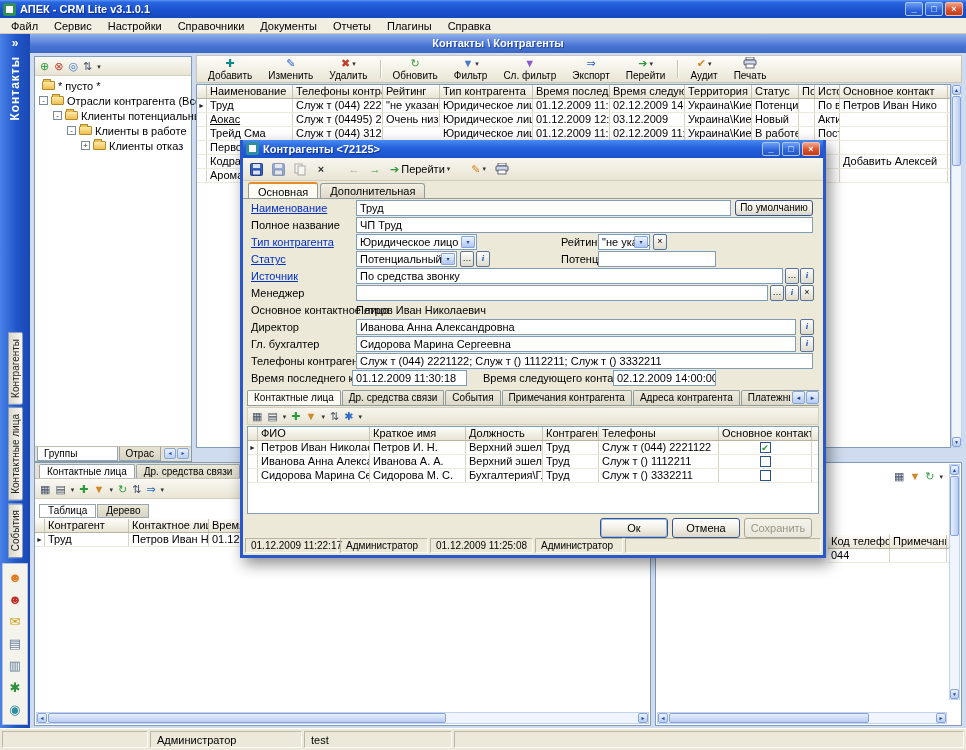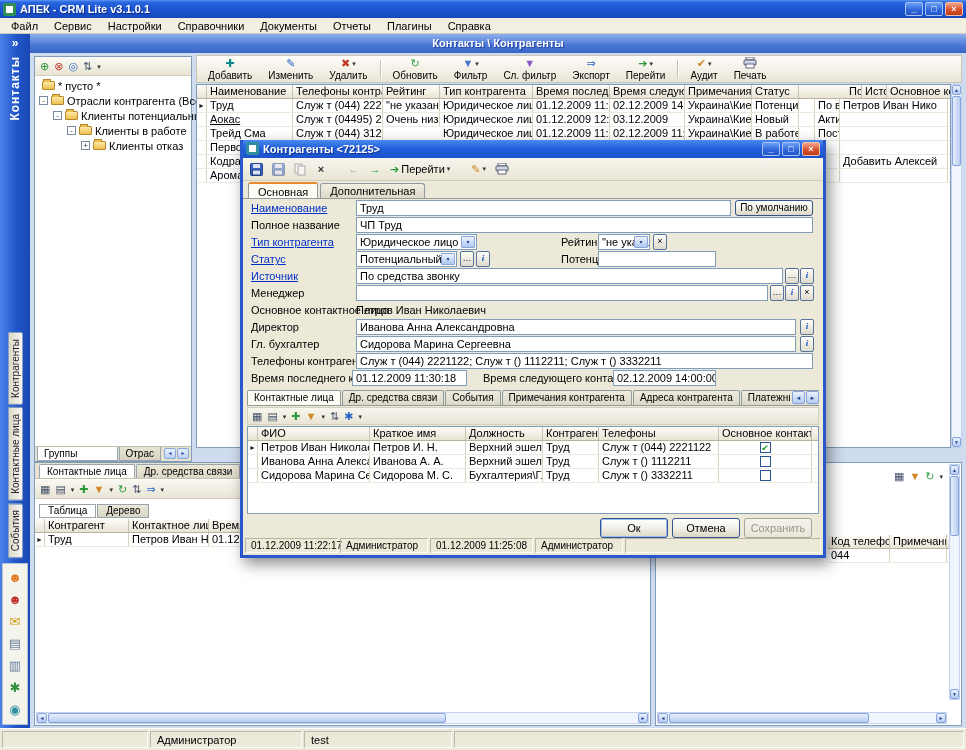--- a/index.html
+++ b/index.html
@@ -290,23 +290,23 @@
 
   <div id="maingrid" class="grid">
       <div class="gh">
         <div class="gc gm"></div>
         <div class="gc" style="width: 86px;">Наименование</div>
         <div class="gc" style="width: 90px;">Телефоны контраг</div>
         <div class="gc" style="width: 57px;">Рейтинг</div>
         <div class="gc" style="width: 93px;">Тип контрагента</div>
         <div class="gc" style="width: 77px;">Время последнег</div>
         <div class="gc" style="width: 75px;">Время следующ</div>
-        <div class="gc" style="width: 67px;">Примечания</div>
+        <div class="gc" style="width: 67px;">Территория</div>
         <div class="gc" style="width: 47px;">Статус</div>
-        <div class="gc" style="width: 16px; margin-left: 47px;">По</div>
+        <div class="gc" style="width: 16px;">По</div>
         <div class="gc" style="width: 25px;">Источ</div>
         <div class="gc" style="width: 108px;">Основное контакт</div>
       </div>
       <div class="gr sel">
         <div class="gc gm">►</div>
         <div class="gc" style="width: 86px;">Труд</div>
         <div class="gc" style="width: 90px;">Служ т (044) 22211</div>
         <div class="gc" style="width: 57px;">"не указано"</div>
         <div class="gc" style="width: 93px;">Юридическое лицо</div>
         <div class="gc" style="width: 77px;">01.12.2009 11:30:1</div>

